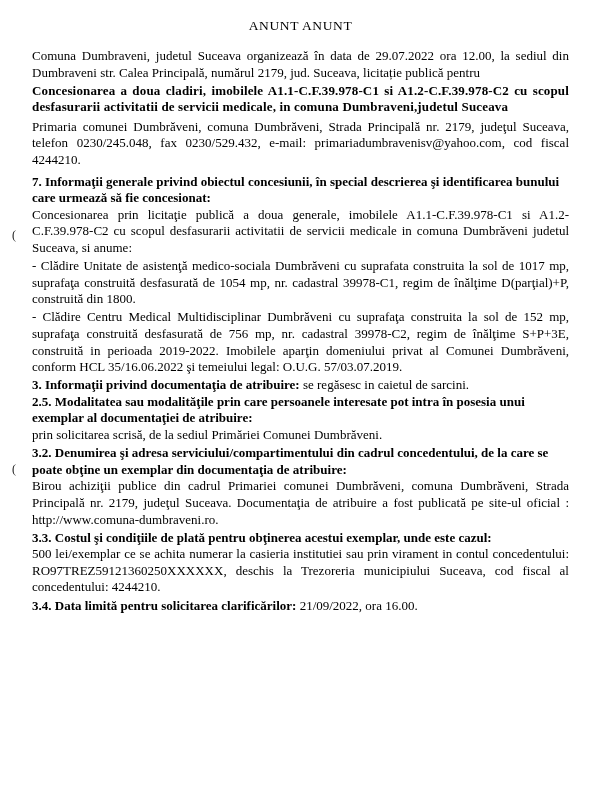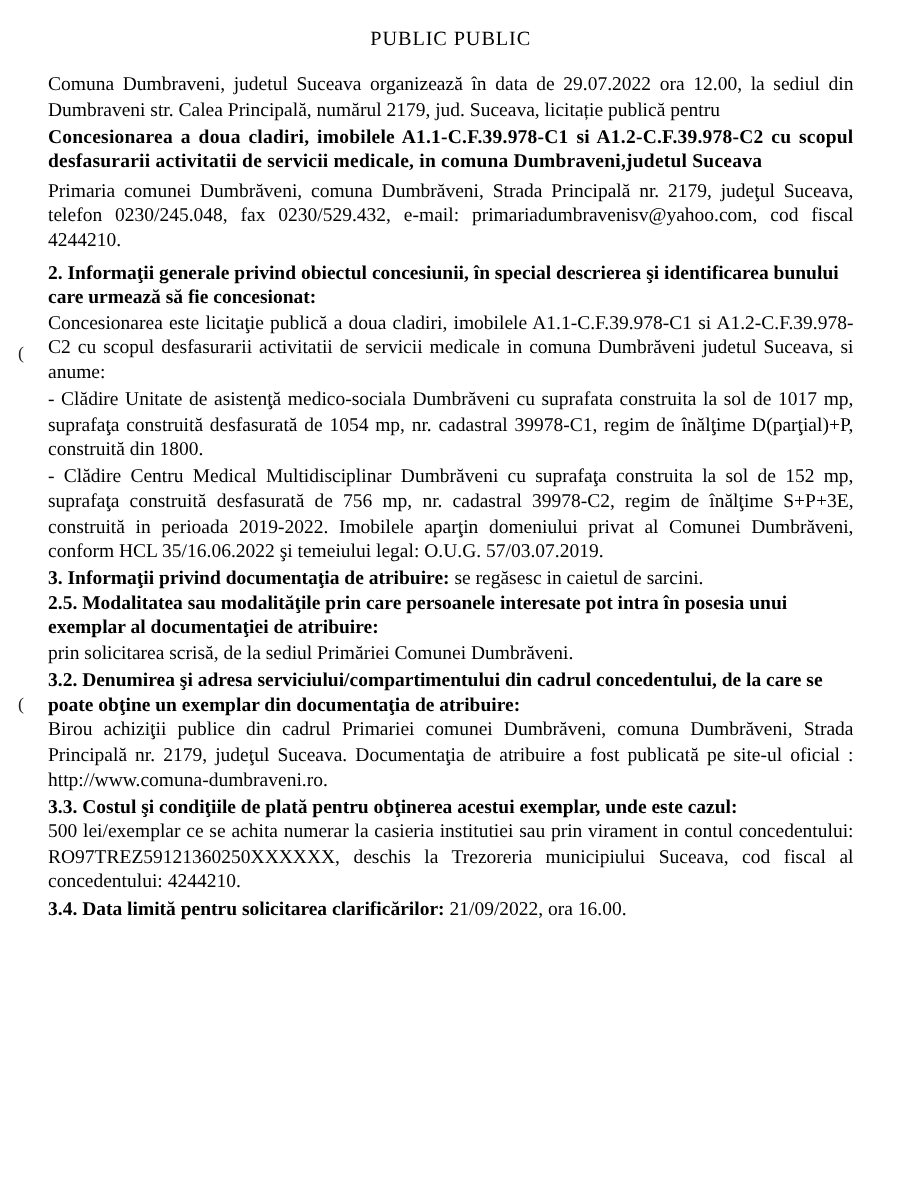--- a/index.html
+++ b/index.html
@@ -81,34 +81,34 @@
   .indent-none { text-indent: 0; }
 </style>
 </head>
 <body>
 
 <div class="page">
 
   <div class="margin-mark mark1">(</div>
   <div class="margin-mark mark2">(</div>
 
-  <div class="doc-title">PUBLIC PUBLIC</div>
+  <div class="doc-title">ANUNT ANUNT</div>
 
   <div class="first-block">
     <p class="para indent-none">Comuna Dumbraveni, judetul Suceava  organizează în data de 29.07.2022 ora 12.00, la sediul din Dumbraveni str. Calea Principală, numărul 2179, jud. Suceava, licitație publică pentru</p>
     <p class="para b spaced indent-none">Concesionarea a doua cladiri, imobilele A1.1-C.F.39.978-C1 si A1.2-C.F.39.978-C2 cu scopul desfasurarii activitatii de servicii medicale, in comuna Dumbraveni,judetul Suceava</p>
   </div>
 
   <div class="block">
     <p class="para">Primaria comunei Dumbrăveni, comuna Dumbrăveni, Strada Principală nr. 2179, judeţul Suceava, telefon 0230/245.048, fax 0230/529.432, e-mail: primariadumbravenisv@yahoo.com, cod fiscal 4244210.</p>
   </div>
 
   <div>
-    <p class="heading">2. Informaţii generale privind obiectul concesiunii, în special descrierea şi identificarea bunului care urmează să fie concesionat:</p>
-    <p class="para">Concesionarea este licitaţie publică a doua cladiri, imobilele A1.1-C.F.39.978-C1 si A1.2-C.F.39.978-C2 cu scopul desfasurarii activitatii de servicii medicale in comuna Dumbrăveni judetul Suceava, si anume:</p>
+    <p class="heading">7. Informaţii generale privind obiectul concesiunii, în special descrierea şi identificarea bunului care urmează să fie concesionat:</p>
+    <p class="para">Concesionarea prin licitaţie publică a doua generale, imobilele A1.1-C.F.39.978-C1 si A1.2-C.F.39.978-C2 cu scopul desfasurarii activitatii de servicii medicale in comuna Dumbrăveni judetul Suceava, si anume:</p>
     <p class="para">- Clădire Unitate de asistenţă medico-sociala Dumbrăveni cu suprafata construita la sol de 1017 mp, suprafaţa construită desfasurată de 1054 mp, nr.  cadastral 39978-C1, regim de înălţime D(parţial)+P, construită din 1800.</p>
     <p class="para">- Clădire Centru Medical Multidisciplinar Dumbrăveni cu suprafaţa construita la sol de 152 mp, suprafaţa construită desfasurată de 756 mp, nr. cadastral 39978-C2, regim de înălţime S+P+3E, construită in perioada 2019-2022. Imobilele aparţin domeniului privat al Comunei Dumbrăveni, conform HCL 35/16.06.2022 şi temeiului legal: O.U.G. 57/03.07.2019.</p>
   </div>
 
   <div>
     <p class="mix"><span class="b">3. Informaţii privind documentaţia de atribuire:</span><span> se regăsesc in caietul de sarcini.</span></p>
   </div>
 
   <div>
     <p class="heading-cont">2.5. Modalitatea sau modalităţile prin care persoanele interesate pot intra în posesia unui exemplar al documentaţiei de atribuire:</p>

